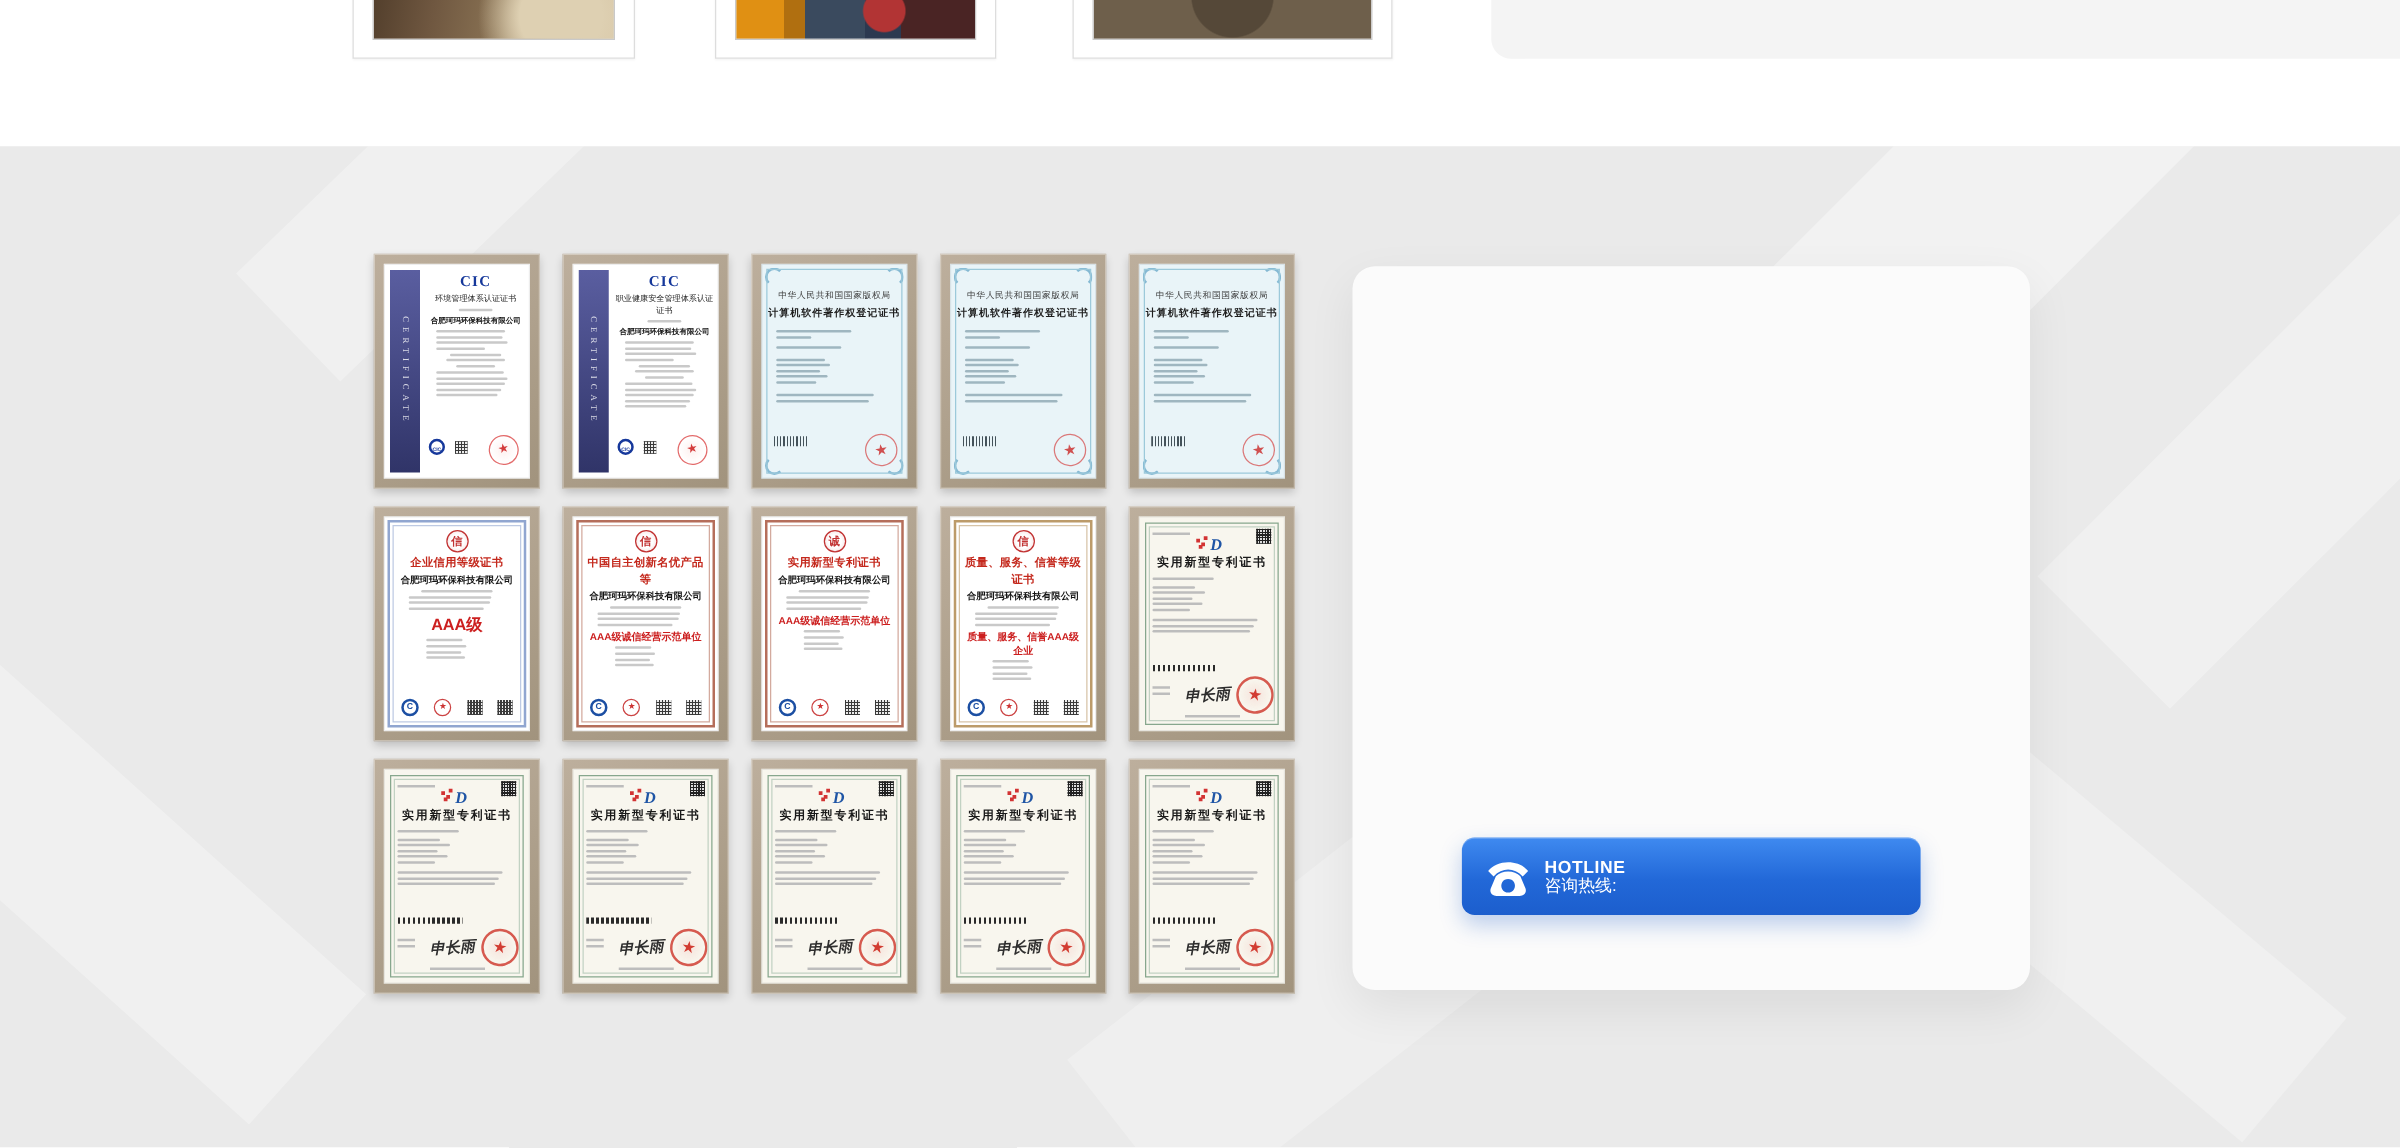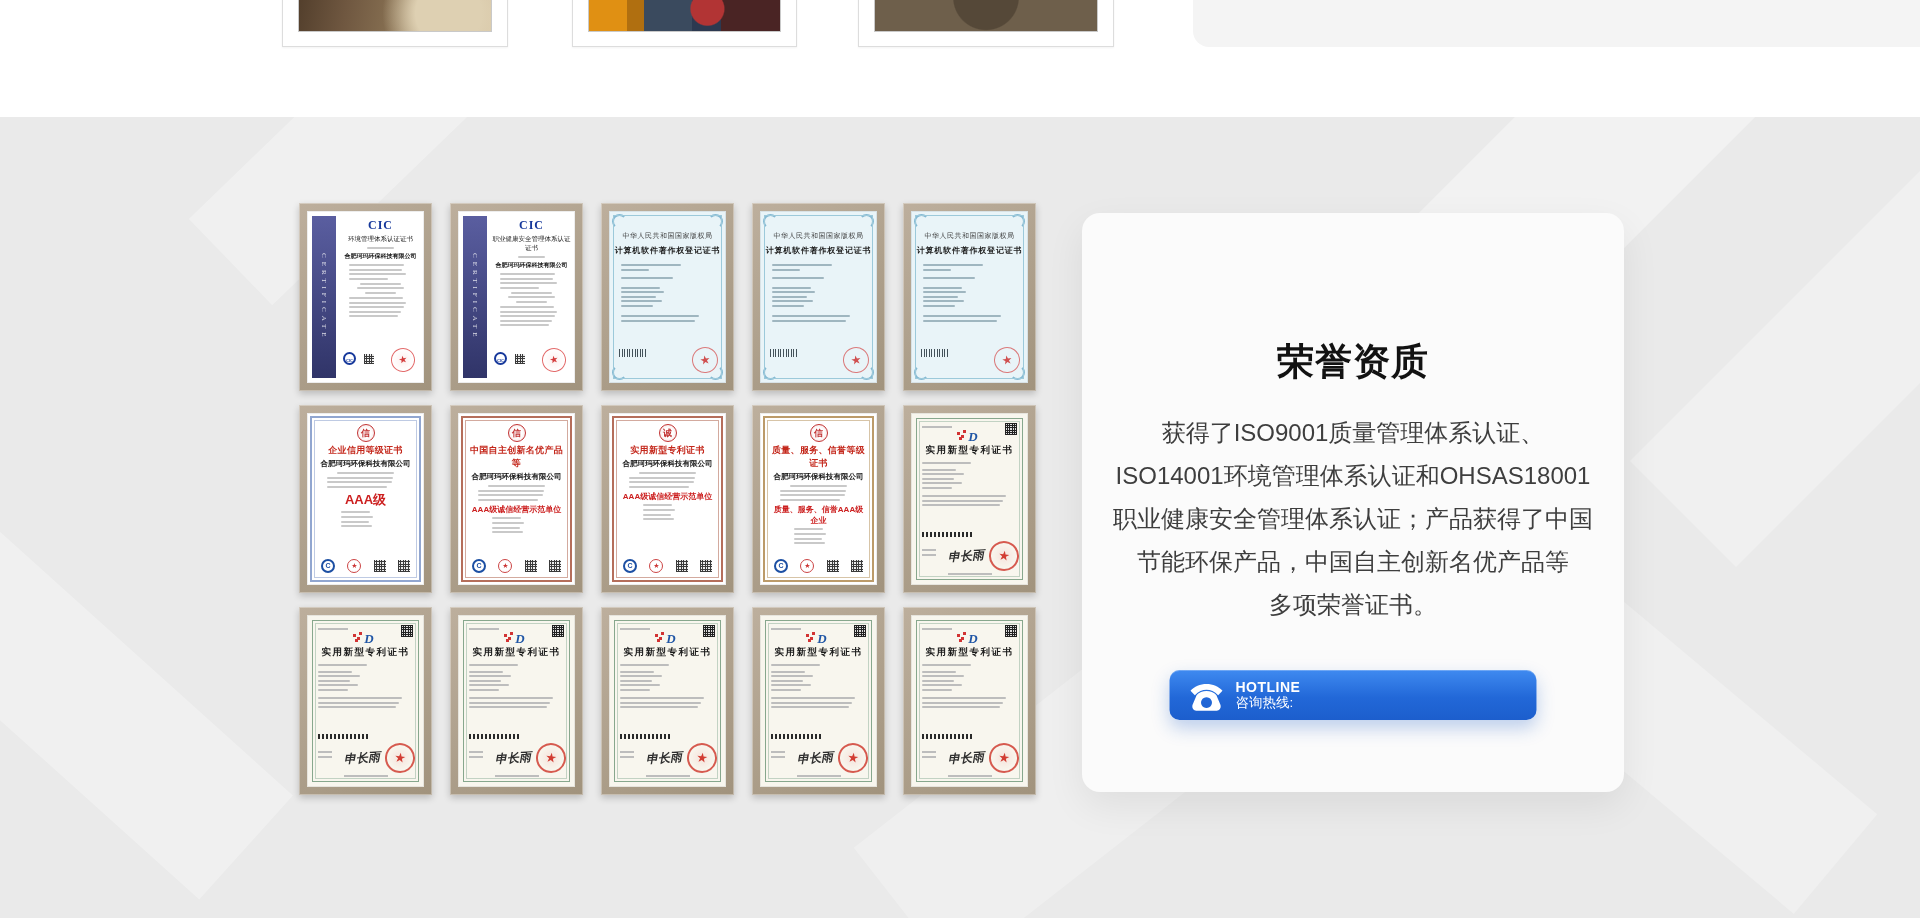--- a/index.html
+++ b/index.html
@@ -136,21 +136,21 @@
 
   
   .honor-card{position:absolute;left:1082px;top:96px;width:542px;height:579px;background:#fbfbfb;border-radius:18px;
               box-shadow:0 14px 38px rgba(0,0,0,.07);}
   .honor-watermark{position:absolute;top:74px;left:0;right:0;text-align:center;font-size:94px;font-weight:700;
                    color:#e7e7e7;line-height:1;letter-spacing:1px;user-select:none;}
   .honor-title{position:absolute;top:124px;left:0;right:0;margin:0;text-align:center;font-size:37px;font-weight:700;
                color:#121212;letter-spacing:1px;}
   .honor-text{position:absolute;top:198px;left:18px;right:18px;margin:0;text-align:center;font-size:24px;
               line-height:43px;color:#3e3e3e;white-space:pre-line;}
-  .hotline-btn{position:absolute;top:457px;left:50%;transform:translateX(-50%);width:367px;height:50px;border-radius:10px;
+  .hotline-btn{position:absolute;top:457px;left:50%;transform:translateX(-50%);width:367px;height:62px;border-radius:10px;
                background:linear-gradient(180deg,#3f8af0 0%,#2268d8 55%,#1c5ecd 100%);
                box-shadow:0 8px 18px rgba(26,88,196,.28), inset 0 1px 0 rgba(255,255,255,.25);
                display:flex;align-items:center;padding:0 18px;box-sizing:border-box;color:#fff;cursor:pointer;text-decoration:none;}
   .phone-ico{flex:0 0 auto;width:38px;height:33px;margin-right:10px;display:block;}
   .hot-labels{display:flex;flex-direction:column;line-height:1.15;margin-right:10px;}
   .hot-en{font-size:14px;font-weight:600;letter-spacing:.5px;}
   .hot-zh{font-size:13.5px;}
   .hot-number{font-size:32px;font-weight:700;letter-spacing:.5px;white-space:nowrap;}
 </style>
 </head>
@@ -682,26 +682,20 @@
               </span>
         <span class="pt-sg">申长雨</span>
         <span class="seal-nat">★</span>
       </div>
       <div class="pt-foot"><i></i></div>
     </div>
         </div>
       </div>
 
     <aside class="honor-card">
-      <h2 class="honor-title">荣誉资质</h2>
-      <p class="honor-text">获得了ISO9001质量管理体系认证、
-ISO14001环境管理体系认证和OHSAS18001
-职业健康安全管理体系认证；产品获得了中国
-节能环保产品，中国自主创新名优产品等
-多项荣誉证书。</p>
       <a class="hotline-btn">
         <svg class="phone-ico" viewBox="0 0 36 32" aria-hidden="true">
           <path fill="#ffffff" d="M2.5 11.5 C9.5 2.5 26.5 2.5 33.5 11.5 L29.3 15.7 C22.5 8.6 13.5 8.6 6.7 15.7 Z"></path>
           <path fill="#ffffff" fill-rule="evenodd" d="M8.5 15.5 C13 10.5 23 10.5 27.5 15.5 L31.5 25 C32.6 28.6 30 30.8 27 30.8 L9 30.8 C6 30.8 3.4 28.6 4.5 25 Z M18 17.6 a5.3 5.3 0 1 1 -0.01 0 Z"></path>
         </svg>
         <span class="hot-labels">
           <span class="hot-en">HOTLINE</span>
           <span class="hot-zh">咨询热线:</span>
         </span>
       </a>

